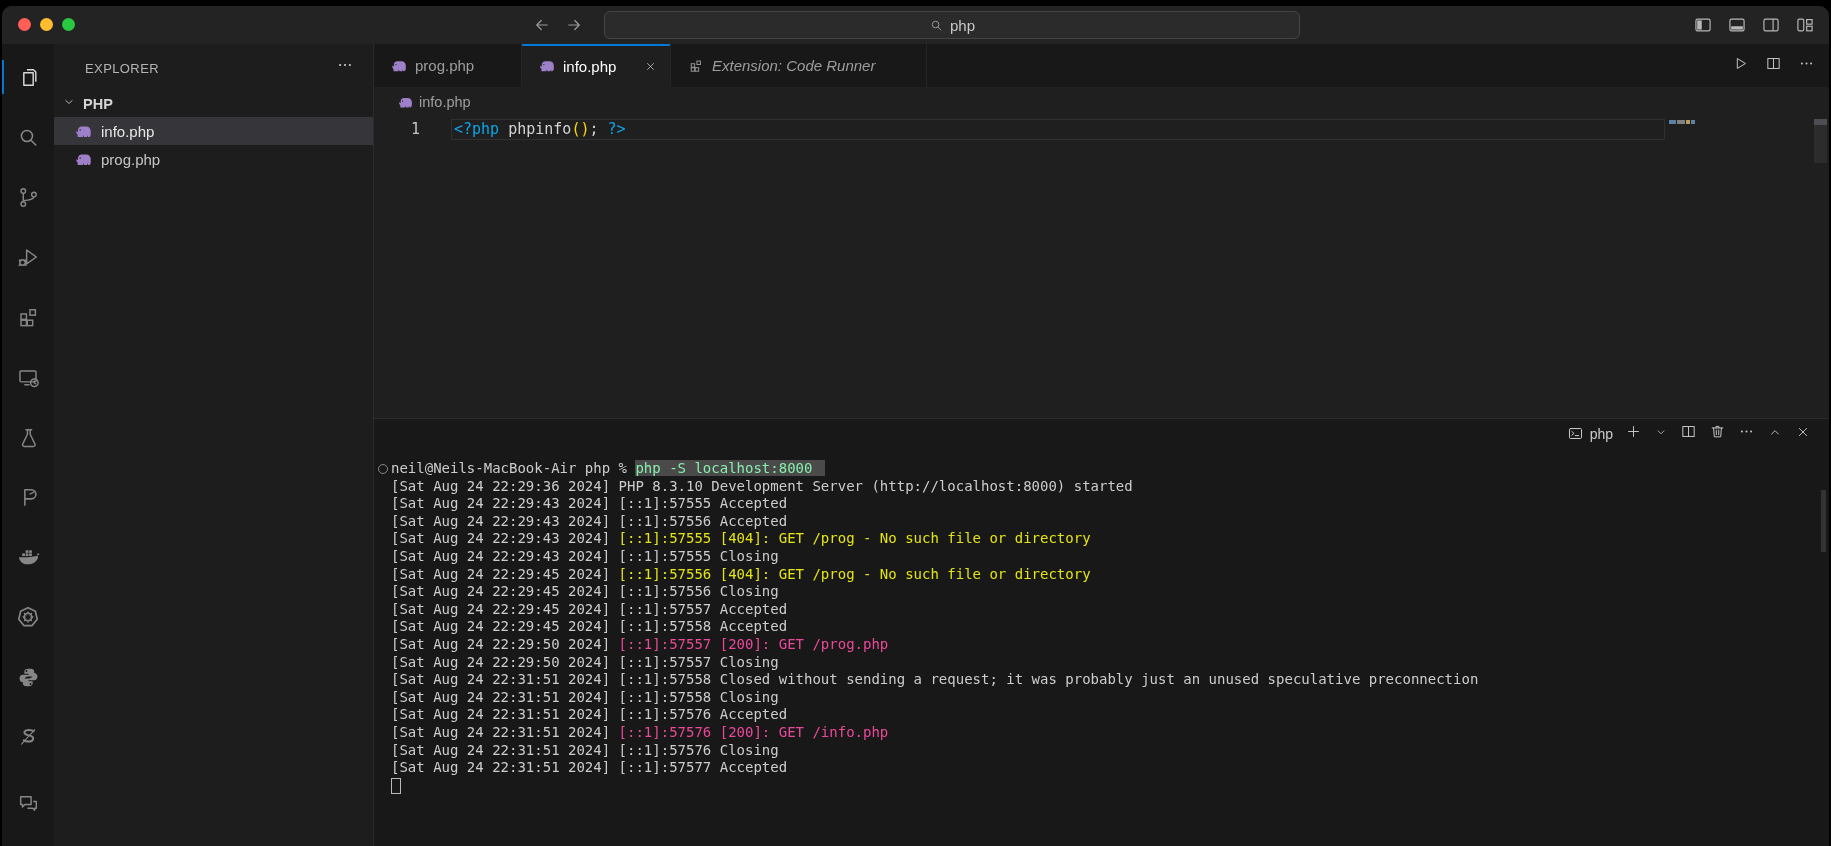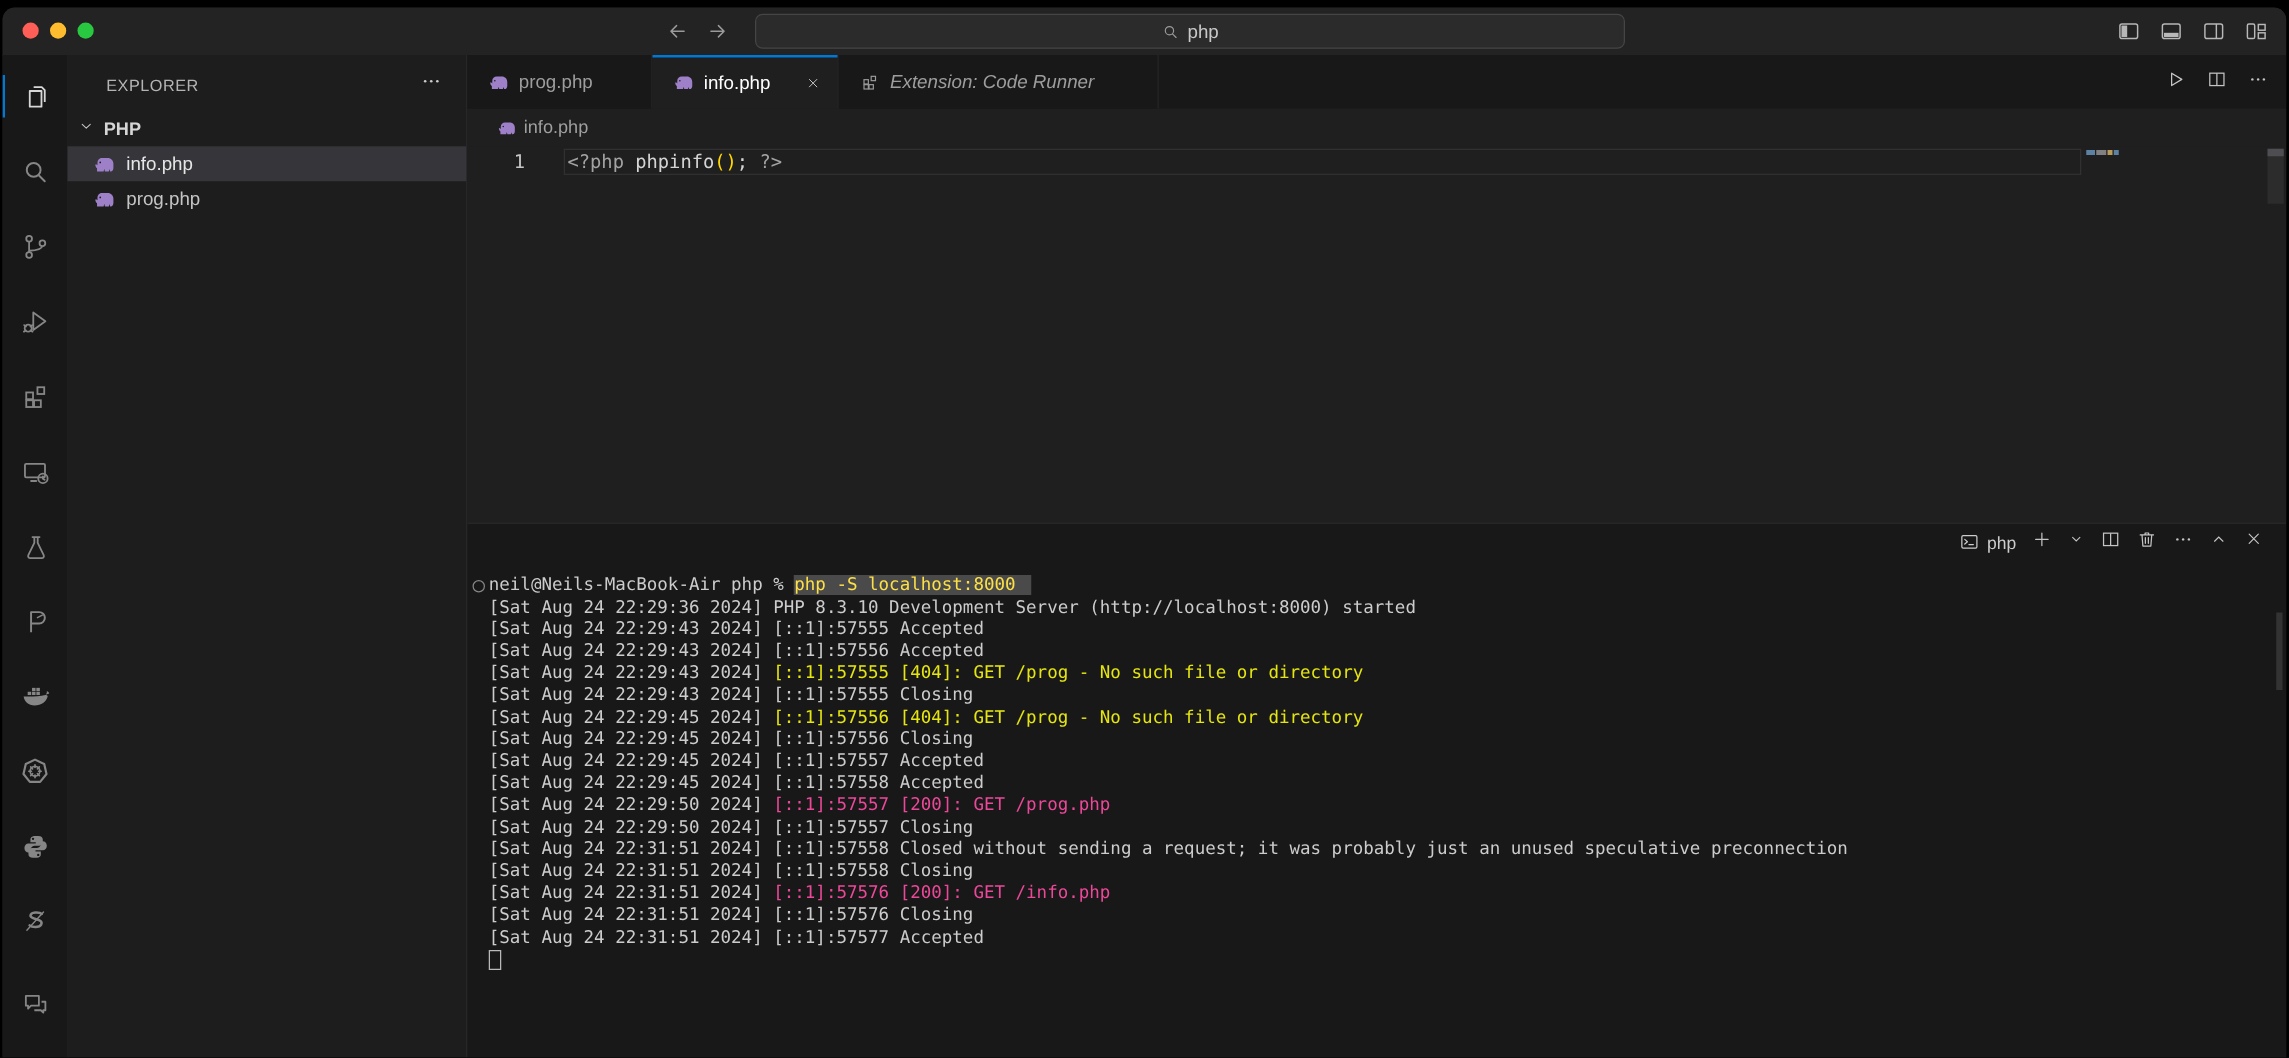--- a/index.html
+++ b/index.html
@@ -75,21 +75,21 @@
               display:flex;align-items:center;font-size:14.5px;color:#9f9f9f;}
   #breadcrumb .bico{margin-left:24px;width:15px;height:15px;}
   #breadcrumb .blabel{margin-left:6px;}
 
   
   #editor{position:absolute;left:0;top:73px;right:0;height:301px;background:#1f1f1f;}
   #cur-line{position:absolute;left:77px;top:2px;width:1214px;height:21px;border:1px solid #303030;box-sizing:border-box;}
   #gutter{position:absolute;left:0;top:2px;width:46px;height:21px;line-height:21px;text-align:right;
           font-size:15px;color:#c6c6c6;}
   #codeline{position:absolute;left:80px;top:2px;height:21px;line-height:21px;font-size:15px;white-space:pre;}
-  .tok-tag{color:#a3a3a3;} .tok-plain{color:#d4d4d4;} .tok-bracket{color:#ffd700;}
+  .tok-tag{color:#0ea5e9;} .tok-plain{color:#d4d4d4;} .tok-bracket{color:#ffd700;}
   #minimap{position:absolute;left:1295px;top:3px;height:4px;display:flex;gap:1px;opacity:.95;}
   #minimap i{display:block;height:4px;}
   #ed-scroll{position:absolute;right:2px;top:2px;width:13px;height:44px;background:rgba(90,90,96,.22);}
   #ed-scroll i{position:absolute;left:0;right:0;top:0;height:6px;background:#4d4d52;display:block;}
 
   
   #panel{position:absolute;left:0;top:374px;right:0;bottom:0;background:#181818;border-top:1px solid #2b2b2b;box-sizing:border-box;}
   #panel-tabs{position:absolute;left:25px;top:0;height:29px;display:flex;gap:31px;}
   .ptab{position:relative;height:29px;display:flex;align-items:center;font-size:13px;letter-spacing:.3px;color:#8f8f8f;}
   .ptab.active{color:#e7e7e7;}
@@ -97,21 +97,21 @@
   #panel-actions{position:absolute;right:18px;top:0;height:29px;display:flex;align-items:center;gap:12px;color:#c5c5c5;}
   #term-chip{display:flex;align-items:center;gap:6px;color:#cccccc;font-size:14px;}
 
   
   #terminal{position:absolute;left:0;top:29px;right:0;bottom:0;font-size:14px;line-height:17.6px;color:#cccccc;}
   #term-inner{position:absolute;left:17px;top:12px;right:30px;}
   .tline{white-space:pre;}
   .t-time{color:#cccccc;padding-right:1ch;}
   .c-default{color:#cccccc;} .c-yellow{color:#e5e510;margin-top:10px;} .c-green{color:#ec4899;}
   #cmd-decoration{position:absolute;left:4px;top:16px;width:8px;height:8px;border:1px solid #868686;border-radius:50%;}
-  #cmd-hl{background:#4a4a4a;color:#fde047;padding-right:13px;margin-left:1ch;}
+  #cmd-hl{background:#4a4a4a;color:#86efac;padding-right:13px;margin-left:1ch;}
   #term-cursor{display:inline-block;width:8px;height:14px;border:1px solid #b9b9b9;margin-top:1px;}
   #term-scroll{position:absolute;right:3px;top:42px;width:5px;height:62px;background:rgba(121,121,121,.28);}
 </style>
 </head>
 <body>
 
 <svg width="0" height="0" style="position:absolute">
   <defs>
     <g id="i-files">
         <path d="M7.5 7.5h9v12h-9z" fill="none" stroke="currentColor" stroke-width="1.4" stroke-linejoin="round"></path>
@@ -496,20 +496,21 @@
   <div class="tline"><span class="t-time">[Sat Aug 24 22:29:45 2024]</span><span class="t-text c-default">[::1]:57558 Accepted</span></div>
 
   <div class="tline"><span class="t-time">[Sat Aug 24 22:29:50 2024]</span><span class="t-text c-green">[::1]:57557 [200]: GET /prog.php</span></div>
 
   <div class="tline"><span class="t-time">[Sat Aug 24 22:29:50 2024]</span><span class="t-text c-default">[::1]:57557 Closing</span></div>
 
   <div class="tline"><span class="t-time">[Sat Aug 24 22:31:51 2024]</span><span class="t-text c-default">[::1]:57558 Closed without sending a request; it was probably just an unused speculative preconnection</span></div>
 
   <div class="tline"><span class="t-time">[Sat Aug 24 22:31:51 2024]</span><span class="t-text c-default">[::1]:57558 Closing</span></div>
 
+  <div class="tline"><span class="t-time">[Sat Aug 24 22:31:51 2024]</span><span class="t-text c-default">[::1]:57576 Accepted</span></div>
 
   <div class="tline"><span class="t-time">[Sat Aug 24 22:31:51 2024]</span><span class="t-text c-green">[::1]:57576 [200]: GET /info.php</span></div>
 
   <div class="tline"><span class="t-time">[Sat Aug 24 22:31:51 2024]</span><span class="t-text c-default">[::1]:57576 Closing</span></div>
 
   <div class="tline"><span class="t-time">[Sat Aug 24 22:31:51 2024]</span><span class="t-text c-default">[::1]:57577 Accepted</span></div>
 </div>
           <div class="tline"><span id="term-cursor"></span></div>
         </div>
         <div id="term-scroll"></div>

